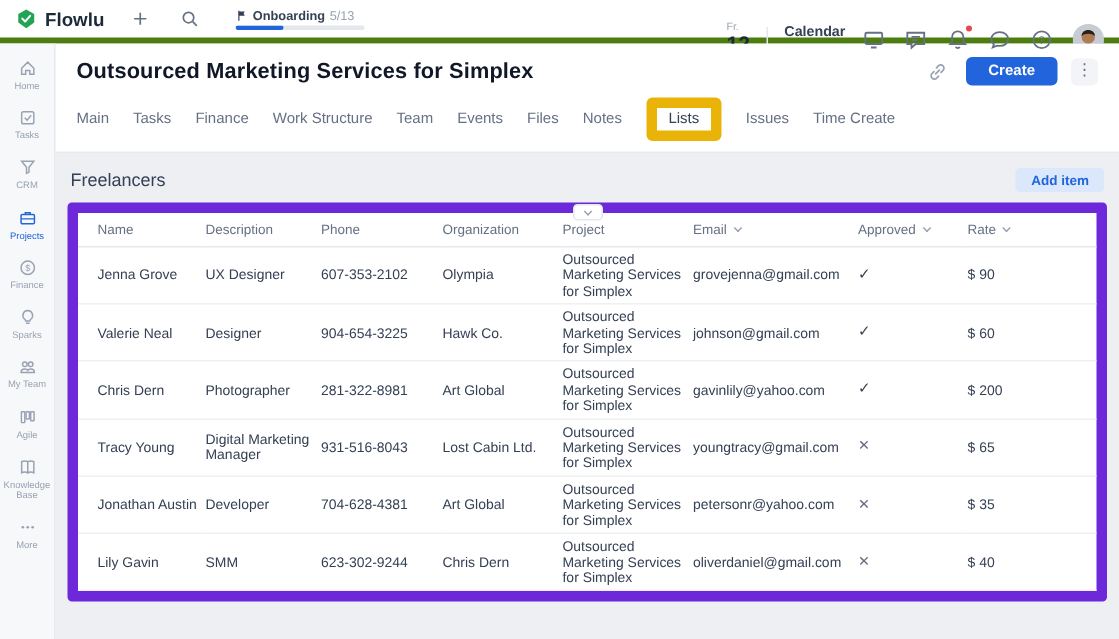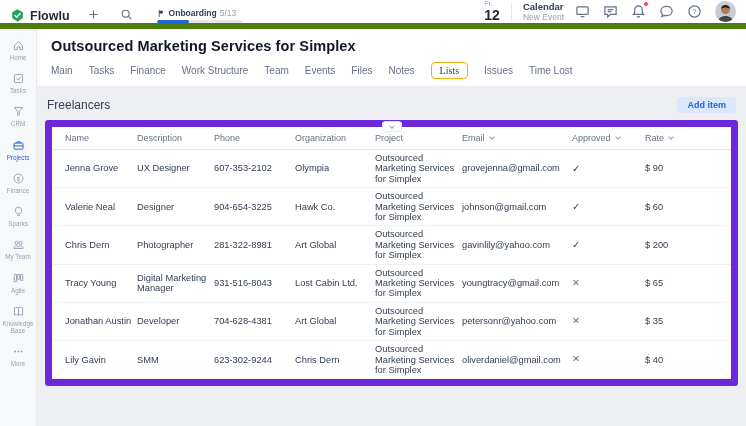--- a/index.html
+++ b/index.html
@@ -1,21 +1,21 @@
 <!DOCTYPE html>
 <html><head>
 <meta charset="utf-8">
 <style>
   * { box-sizing: border-box; margin: 0; padding: 0; }
   html,body { width:746px; height:426px; overflow:hidden; }
   body { font-family:"Liberation Sans","DejaVu Sans",sans-serif; background:#edeff3; color:#344054; }
   button { font-family:inherit; cursor:pointer; }
 
   
-  .topbar { height:29px; background:#fff; border-bottom:6px solid #4d7c0f; display:flex; align-items:flex-end; padding:0 10px; gap:9px; }
+  .topbar { height:29px; background:#fff; border-bottom:4px solid #4d7c0f; display:flex; align-items:center; padding:0 10px; gap:9px; }
   .brand { display:flex; align-items:center; gap:5px; cursor:pointer; }
   .logo svg { width:15px; height:15px; display:block; }
   .brand-name { font-size:12.5px; font-weight:700; color:#1d2939; }
   .tb-btn { background:none; border:none; color:#667085; width:18px; height:18px; padding:2px; margin-left:6px; }
   .tb-btn svg { width:13px; height:13px; display:block; }
   .onboarding { margin-left:12px; width:86px; cursor:pointer; }
   .ob-row { display:flex; align-items:center; gap:3px; }
   .ob-flag { color:#344054; display:flex; }
   .ob-flag svg { width:9px; height:9px; }
   .ob-label { font-size:8.5px; font-weight:700; color:#344054; }
@@ -49,21 +49,21 @@
   .page-header { background:#fff; border-bottom:1px solid #e7e9ec; padding:9px 14px 0; }
   .title-row { display:flex; align-items:center; }
   h1 { font-size:14.5px; font-weight:700; color:#101828; letter-spacing:.1px; }
   .title-actions { margin-left:auto; display:flex; align-items:center; gap:9px; }
   .ghost-btn { background:none; border:none; color:#98a2b3; width:18px; height:18px; padding:1px; }
   .ghost-btn svg { width:14px; height:14px; display:block; }
   .create-btn { background:#2264dc; color:#fff; font-size:10px; font-weight:600; border:none; border-radius:4px; padding:4px 15px; }
   .kebab-btn { background:#f2f4f7; border:none; border-radius:4px; width:18px; height:18px; color:#667085; font-size:11px; line-height:1; }
   .tabs { display:flex; gap:16px; margin-top:8px; padding-bottom:7px; align-items:center; }
   .tab { font-size:10px; color:#667085; cursor:pointer; white-space:nowrap; }
-  .tab.active { color:#344054; border:1px solid #eab308; border-radius:4px; padding:2px 8px; background:#fff;font-family:Liberation Serif, serif; }
+  .tab.active { color:#344054; border:7px solid #eab308; border-radius:4px; padding:2px 8px; background:#fff; }
 
   
   .content { flex:1; background:#edeff3; padding:8px 8px 0; overflow:hidden; }
   .section-head { display:flex; align-items:center; margin:2px 2px 7px;justify-content:space-between; }
   .section-title { font-size:12px; color:#344054; }
   .add-item { margin-left:auto; background:#dbe7fa; color:#2264dc; border:none; border-radius:3px; font-size:9px; font-weight:600; padding:3px 10px; }
   .table-card { background:#fff; border-radius:3px; border:7px solid #6d28d9; position:relative; }
   .collapse-btn { position:absolute; top:-6px; left:50%; transform:translateX(-50%); width:20px; height:11px; background:#fff; border:1px solid #e4e7ec; border-radius:3px; display:flex; align-items:center; justify-content:center; padding:0; }
   .chev { width:4px; height:4px; border-right:1px solid #98a2b3; border-bottom:1px solid #98a2b3; transform:rotate(45deg); margin-top:-2px; }
 
@@ -251,33 +251,44 @@
           </svg>
         </span>
         <span class="side-label">More</span>
       </div>
     </nav>
 
   <main class="main">
     <div class="page-header">
       <div class="title-row">
         <h1>Outsourced Marketing Services for Simplex</h1>
+        <div class="title-actions">
+          <button class="ghost-btn">
+            <svg viewBox="0 0 16 16" fill="none" stroke="currentColor" stroke-width="1.3" stroke-linecap="round">
+                <path d="M6.6 9.4l2.8-2.8"></path>
+                <path d="M7.2 4.8l1.2-1.2a2.5 2.5 0 1 1 3.5 3.5l-1.2 1.2"></path>
+                <path d="M8.8 11.2l-1.2 1.2a2.5 2.5 0 1 1-3.5-3.5l1.2-1.2"></path>
+              </svg>
+          </button>
+          <button class="create-btn">Create</button>
+          <button class="kebab-btn">⋮</button>
+        </div>
       </div>
       <div class="tabs" id="tabs">
           <div class="tab">Main</div>
           <div class="tab">Tasks</div>
           <div class="tab">Finance</div>
           <div class="tab">Work Structure</div>
           <div class="tab">Team</div>
           <div class="tab">Events</div>
           <div class="tab">Files</div>
           <div class="tab">Notes</div>
           <div class="tab active">Lists</div>
           <div class="tab">Issues</div>
-          <div class="tab">Time Lost</div>
+          <div class="tab">Time Create</div>
         </div>
     </div>
 
     <div class="content">
 
       <section>
         <div class="section-head">
           <span class="section-title">Freelancers</span>
           <button class="add-item">Add item</button>
         </div>

